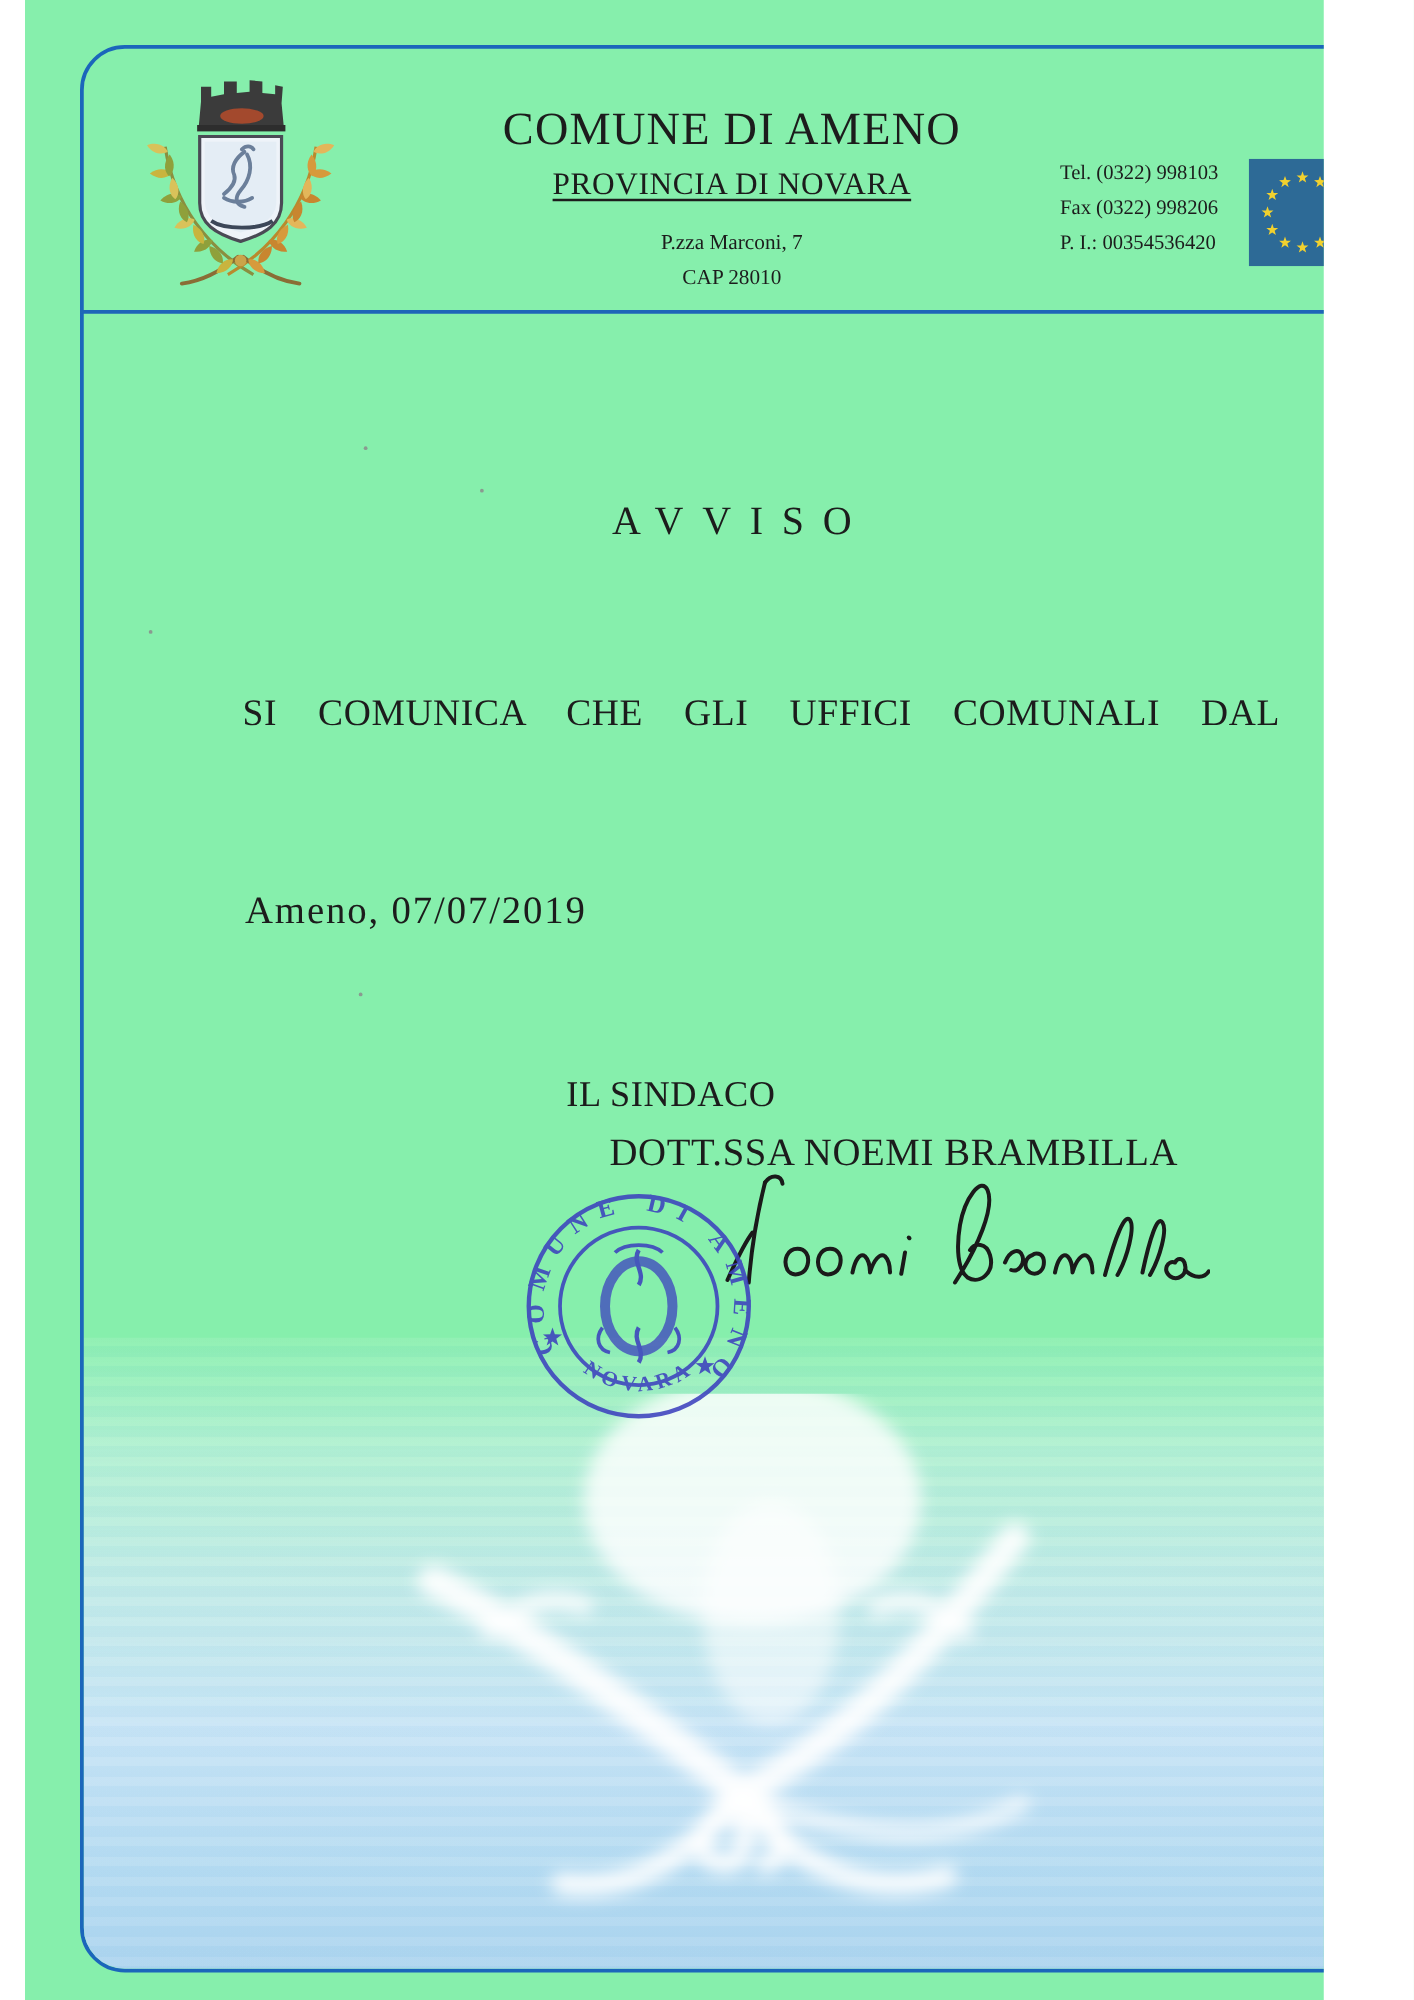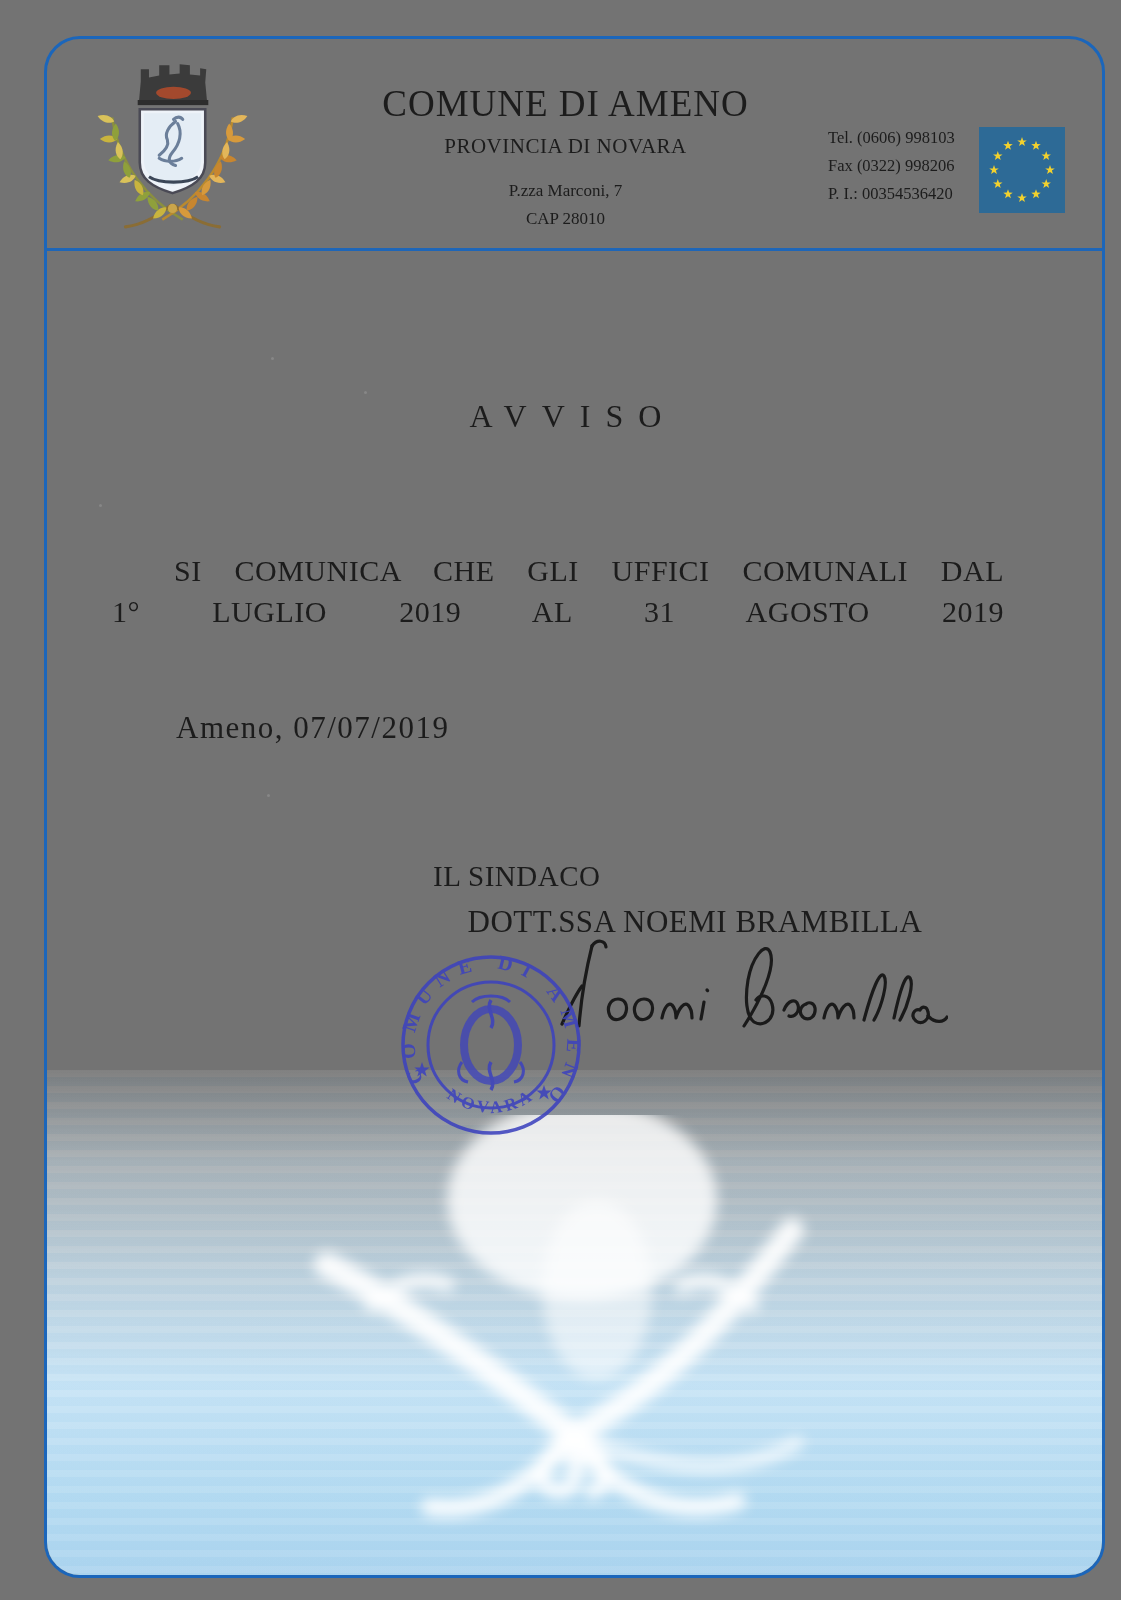--- a/index.html
+++ b/index.html
@@ -1,22 +1,23 @@
 <!DOCTYPE html>
 <html><head>
 <meta charset="utf-8">
 <style>
   html,body{margin:0;padding:0;background:#ffffff;}
   .page{
     position:relative;
-    width:1121px;height:1600px;
-    background:#737373;
+    width:1039px;height:1600px;
+    background:#86efac;
     font-family:"Liberation Serif", serif;
     color:#1c1c1c;
     overflow:hidden;
+    margin-left:20px;
   }
   .doc-border{
     position:absolute;left:44px;top:36px;width:1061px;height:1542px;
     border:3px solid #1b66bb;border-radius:36px;
     box-sizing:border-box;
   }
   
   .bottom-tint{
     position:absolute;left:0;right:0;bottom:0;height:505px;
     border-radius:0 0 33px 33px;
@@ -29,21 +30,21 @@
         #c6e3f5 62%,
         #b3daf1 84%,
         #aad3ee 100%);
     overflow:hidden;
   }
   .watermark-svg{position:absolute;left:205px;top:45px;}
   
   .coa{position:absolute;left:85px;top:56px;}
   .hdr-center{position:absolute;left:283px;top:82px;width:565px;text-align:center;}
   .municipality{font-size:37px;letter-spacing:1px;white-space:nowrap;}
-  .province{margin-top:9px;font-size:21px;letter-spacing:0.5px;text-underline-offset:4px;}
+  .province{margin-top:9px;font-size:25px;letter-spacing:0.5px;text-decoration:underline;text-underline-offset:4px;}
   .addr{margin-top:22px;font-size:17px;}
   .cap{margin-top:8px;font-size:17px;}
   .contacts{position:absolute;left:828px;top:124px;width:160px;font-size:16.5px;line-height:28px;white-space:nowrap;}
   .eu-flag{position:absolute;left:979px;top:127px;}
   .hdr-divider{position:absolute;left:44px;top:248px;width:1061px;height:3px;background:#1e66b8;}
   
   .notice-title{
     position:absolute;left:0;top:398px;width:1131px;text-align:center;
     font-size:32px;letter-spacing:15px;padding-left:15px;box-sizing:border-box;
   }
@@ -143,21 +144,21 @@
   </svg>
 
   <div class="hdr-center">
     <div class="municipality">COMUNE DI AMENO</div>
     <div class="province">PROVINCIA DI NOVARA</div>
     <div class="addr">P.zza Marconi, 7</div>
     <div class="cap">CAP 28010</div>
   </div>
 
   <div class="contacts">
-    <div>Tel. (0606) 998103</div>
+    <div>Tel. (0322) 998103</div>
     <div>Fax (0322) 998206</div>
     <div>P. I.: 00354536420</div>
   </div>
 
   <svg class="eu-flag" width="86" height="86" viewBox="0 0 86 86">
     <defs>
         <path id="star5" d="M0,-5 L1.18,-1.62 L4.76,-1.55 L1.9,0.62 L2.94,4.05 L0,1.95 L-2.94,4.05 L-1.9,0.62 L-4.76,-1.55 L-1.18,-1.62 Z"></path>
       </defs>
     <rect x="0" y="0" width="86" height="86" fill="#2d6a96"></rect>
     <g fill="#f2d12e">
@@ -175,21 +176,20 @@
       <use href="#star5" transform="translate(29,18.7)"></use>
     </g>
   </svg>
 
   <div class="hdr-divider"></div>
 
   <div class="notice-title">AVVISO</div>
 
   <div class="notice-body">
     <div class="jline indent">SI COMUNICA CHE GLI UFFICI COMUNALI DAL</div>
-    <div class="jline">1° LUGLIO 2019 AL 31 AGOSTO 2019</div>
   </div>
 
   <div class="dateline">Ameno, 07/07/2019</div>
 
   <div class="signer-role">IL SINDACO</div>
   <div class="signer-name">DOTT.SSA NOEMI BRAMBILLA</div>
 
   <svg class="signature-svg" width="400" height="115" viewBox="0 0 400 115">
     <g stroke="#1a1a1a" stroke-width="3.2" fill="none" stroke-linecap="round" stroke-linejoin="round">
       <path d="M 14 96 C 22 78 28 66 34 58"></path>

